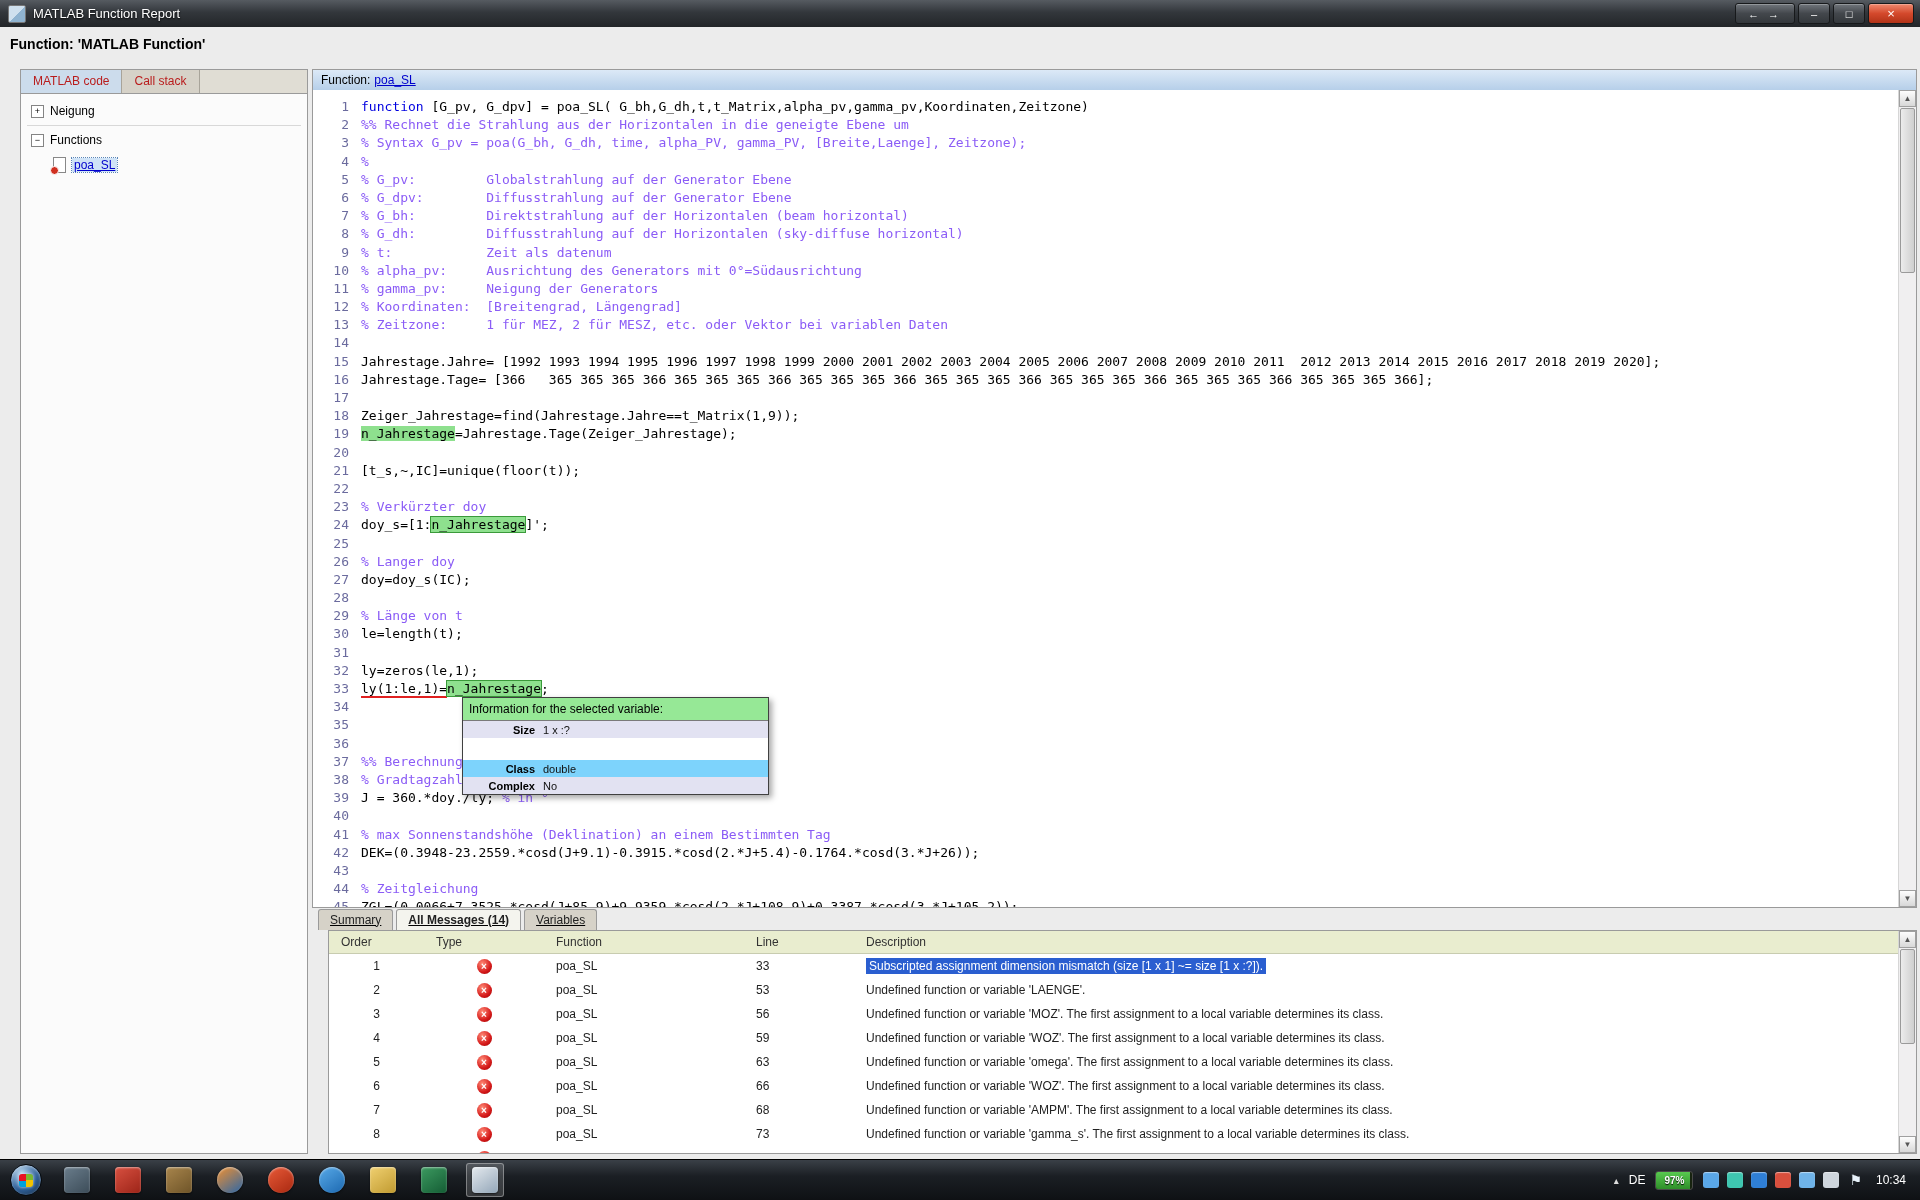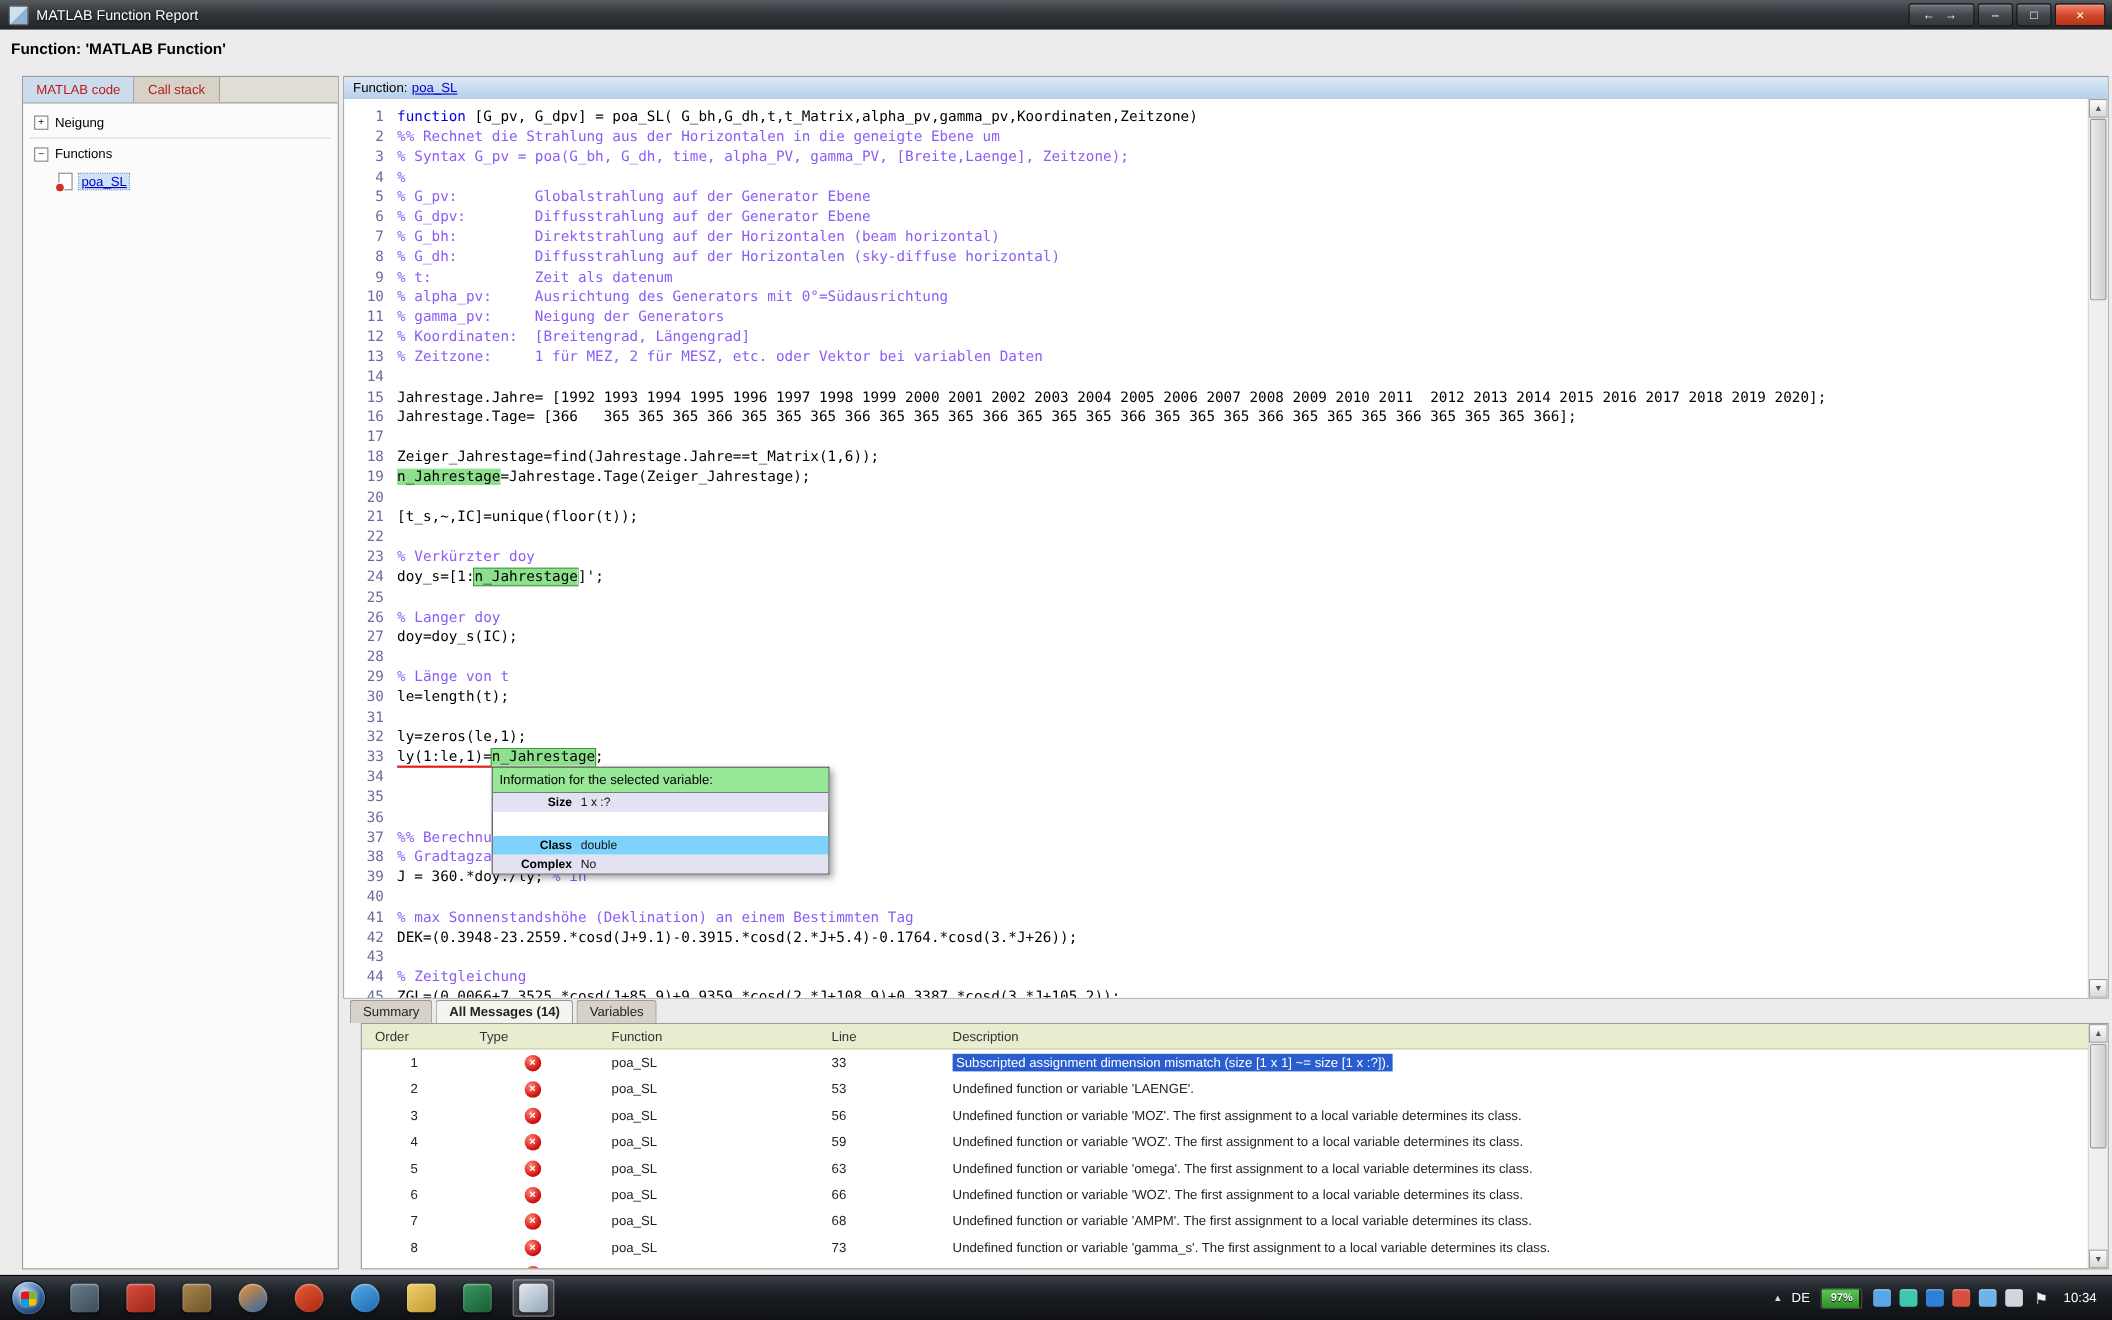--- a/index.html
+++ b/index.html
@@ -61,32 +61,32 @@
 
   
   .vscroll{position:absolute;top:0;bottom:0;right:0;width:17px;background:#f0eff0;border-left:1px solid #d6d6d6;}
   .sb-btn{position:absolute;left:0;right:0;height:17px;background:linear-gradient(#fdfdfd,#d8d8d8);
     border:1px solid #a0a0a0;box-sizing:border-box;color:#555;font-size:8px;display:flex;align-items:center;justify-content:center;}
   .sb-up{top:0;}.sb-down{bottom:0;}
   .sb-thumb{position:absolute;left:1px;right:1px;background:linear-gradient(90deg,#ececec,#cfcfcf);
     border:1px solid #9a9a9a;border-radius:2px;box-sizing:border-box;}
 
   
-  .var-tooltip{position:absolute;left:134px;top:607px;width:305px;background:#fff;border:1px solid #404040;
+  .var-tooltip{position:absolute;left:149px;top:607px;width:305px;background:#fff;border:1px solid #404040;
     box-shadow:3px 3px 6px rgba(0,0,0,.35);z-index:5;}
   .tt-header{background:#96e896;padding:4px 6px;border-bottom:1px solid #7a7a7a;font-size:12px;color:#000;}
   .tt-row{display:flex;align-items:center;height:17px;}
   .tt-row.odd{background:#e2e2f2;}
   .tt-row.even{background:#7dd3fc;margin-top:22px;}
   .tt-label{width:80px;text-align:right;font-weight:bold;padding-right:8px;font-size:11px;box-sizing:border-box;}
   .tt-value{font-size:11px;color:#111;}
 
   
   .messages{position:absolute;left:312px;top:908px;width:1605px;height:246px;box-sizing:border-box;background:#ececec;}
-  .msg-tabs{height:22px;display:flex;align-items:center;gap:3px;padding-left:6px;}
+  .msg-tabs{height:22px;display:flex;align-items:center;gap:3px;padding-left:6px;text-decoration:underline;}
   .msg-tab{padding:3px 11px 3px;font-size:12px;background:#d6d2c8;border:1px solid #9a9a9a;border-bottom:none;
     border-radius:3px 3px 0 0;color:#222;}
   .msg-tab.active{background:#f4f4ee;font-weight:bold;}
   .msg-table{position:absolute;top:22px;left:0;right:0;bottom:0;background:#fff;border:1px solid #9a9a9a;overflow:hidden;margin-left:16px;}
   .msg-header,.msg-row{display:grid;grid-template-columns:95px 120px 200px 110px 1fr;align-items:center;}
   .msg-header{height:22px;background:#e9edcf;border-bottom:1px solid #c8ccb0;font-size:12px;color:#333;}
   .msg-header .cell{padding-left:12px;}
   .msg-row{height:24px;font-size:12px;color:#222;}
   .order-cell{text-align:center;}
   .type-cell{display:flex;justify-content:center;}
@@ -177,21 +177,21 @@
         <div class="code-line"><span class="ln">8</span><span class="lt"><span class="seg-cm">% G_dh:         Diffusstrahlung auf der Horizontalen (sky-diffuse horizontal)</span></span></div>
         <div class="code-line"><span class="ln">9</span><span class="lt"><span class="seg-cm">% t:            Zeit als datenum</span></span></div>
         <div class="code-line"><span class="ln">10</span><span class="lt"><span class="seg-cm">% alpha_pv:     Ausrichtung des Generators mit 0°=Südausrichtung</span></span></div>
         <div class="code-line"><span class="ln">11</span><span class="lt"><span class="seg-cm">% gamma_pv:     Neigung der Generators</span></span></div>
         <div class="code-line"><span class="ln">12</span><span class="lt"><span class="seg-cm">% Koordinaten:  [Breitengrad, Längengrad]</span></span></div>
         <div class="code-line"><span class="ln">13</span><span class="lt"><span class="seg-cm">% Zeitzone:     1 für MEZ, 2 für MESZ, etc. oder Vektor bei variablen Daten</span></span></div>
         <div class="code-line"><span class="ln">14</span><span class="lt"></span></div>
         <div class="code-line"><span class="ln">15</span><span class="lt"><span class="seg-pl">Jahrestage.Jahre= [1992 1993 1994 1995 1996 1997 1998 1999 2000 2001 2002 2003 2004 2005 2006 2007 2008 2009 2010 2011  2012 2013 2014 2015 2016 2017 2018 2019 2020];</span></span></div>
         <div class="code-line"><span class="ln">16</span><span class="lt"><span class="seg-pl">Jahrestage.Tage= [366   365 365 365 366 365 365 365 366 365 365 365 366 365 365 365 366 365 365 365 366 365 365 365 366 365 365 365 366];</span></span></div>
         <div class="code-line"><span class="ln">17</span><span class="lt"></span></div>
-        <div class="code-line"><span class="ln">18</span><span class="lt"><span class="seg-pl">Zeiger_Jahrestage=find(Jahrestage.Jahre==t_Matrix(1,6));</span></span></div>
+        <div class="code-line"><span class="ln">18</span><span class="lt"><span class="seg-pl">Zeiger_Jahrestage=find(Jahrestage.Jahre==t_Matrix(1,9));</span></span></div>
         <div class="code-line"><span class="ln">19</span><span class="lt"><span class="seg-hl">n_Jahrestage</span><span class="seg-pl">=Jahrestage.Tage(Zeiger_Jahrestage);</span></span></div>
         <div class="code-line"><span class="ln">20</span><span class="lt"></span></div>
         <div class="code-line"><span class="ln">21</span><span class="lt"><span class="seg-pl">[t_s,~,IC]=unique(floor(t));</span></span></div>
         <div class="code-line"><span class="ln">22</span><span class="lt"></span></div>
         <div class="code-line"><span class="ln">23</span><span class="lt"><span class="seg-cm">% Verkürzter doy</span></span></div>
         <div class="code-line"><span class="ln">24</span><span class="lt"><span class="seg-pl">doy_s=[1:</span><span class="seg-hlsel">n_Jahrestage</span><span class="seg-pl">]';</span></span></div>
         <div class="code-line"><span class="ln">25</span><span class="lt"></span></div>
         <div class="code-line"><span class="ln">26</span><span class="lt"><span class="seg-cm">% Langer doy</span></span></div>
         <div class="code-line"><span class="ln">27</span><span class="lt"><span class="seg-pl">doy=doy_s(IC);</span></span></div>
         <div class="code-line"><span class="ln">28</span><span class="lt"></span></div>

